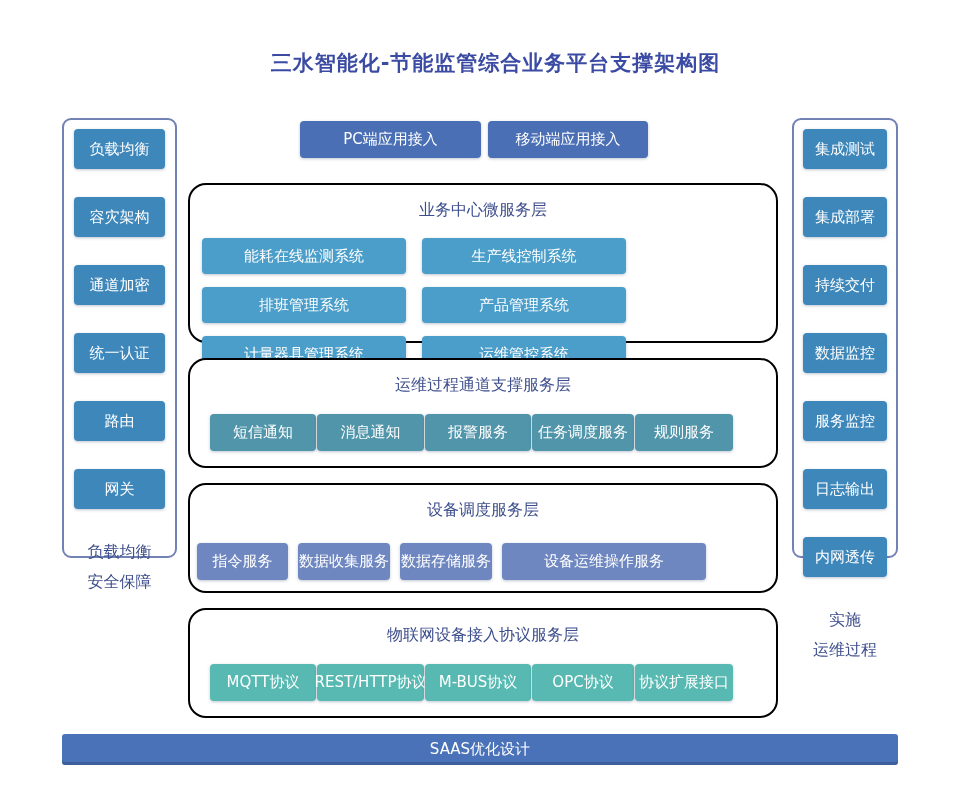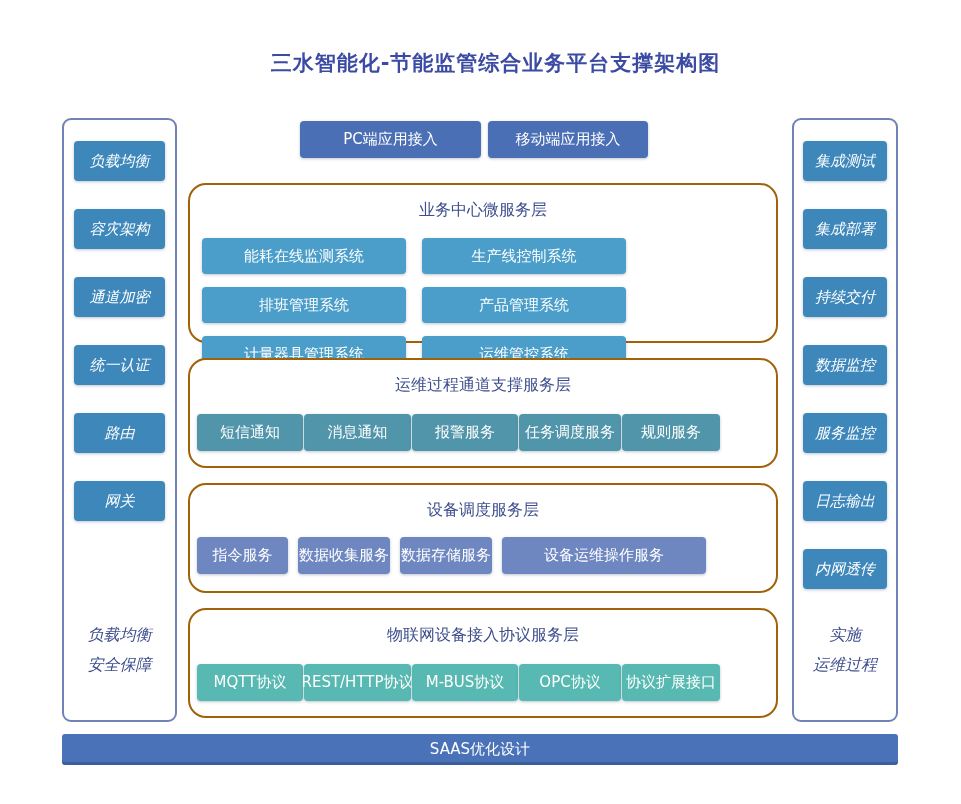--- a/index.html
+++ b/index.html
@@ -14,47 +14,47 @@
        box-shadow:0 1px 3px rgba(40,60,100,.30);display:flex;align-items:center;justify-content:center;
        font-size:15px;}
 
   
   .top-row{position:absolute;left:300px;top:121px;display:flex;gap:7px;}
   .b-top{background:#4a6fb5;height:37px;}
   .b-top.pc{width:181px;}
   .b-top.mobile{width:160px;}
 
   
-  .panel{position:absolute;top:118px;height:604px;background:#ffffff;
+  .panel{position:absolute;top:118px;height:440px;background:#ffffff;
          border:2px solid #7282b4;border-radius:9px;box-sizing:border-box;
          display:flex;flex-direction:column;align-items:center;gap:28px;
-         padding-top:21px;padding-bottom:40px;font-style:italic;}
+         padding-top:9px;padding-bottom:40px;}
   .panel.left{left:62px;width:115px;}
   .panel.right{left:792px;width:106px;}
   .b-side{background:#3e87bb;height:40px;flex:0 0 40px;}
   .panel.left .b-side{width:91px;}
   .panel.right .b-side{width:84px;}
   .caption{margin-top:auto;text-align:center;color:#3d4e8c;font-size:16px;line-height:30px;}
 
   
   .layer{position:absolute;left:188px;width:590px;background:#ffffff;
-         border:2px solid #a16207;border-radius:18px;box-sizing:border-box;}
+         border:2px solid #000000;border-radius:18px;box-sizing:border-box;}
   .layer-title{text-align:center;color:#3d4e8c;font-size:16px;margin-top:13px;line-height:24px;}
   .layer.s1{top:183px;height:160px;}
   .layer.s2{top:358px;height:110px;}
   .layer.s3{top:483px;height:110px;}
   .layer.s4{top:608px;height:110px;}
 
   .s1 .rows{display:flex;flex-wrap:wrap;margin:16px 8px 0 12px;column-gap:16px;row-gap:13px;}
   .b-s1{background:#4a9ec9;width:204px;height:36px;}
 
-  .row5{display:flex;margin:17px 0 0 7px;gap:1px;}
+  .row5{display:flex;margin:17px 0 0 20px;gap:1px;}
   .b-s2{background:#5195aa;height:37px;}
   .b-s3{background:#6f87c0;height:37px;}
-  .row4{display:flex;margin:15px 0 0 7px;gap:10px;}
+  .row4{display:flex;margin:21px 0 0 7px;gap:10px;}
   .b-s4{background:#57b9b1;height:37px;}
   .w106{width:106px;} .w107{width:107px;} .w102{width:102px;} .w98{width:98px;}
   .w91{width:91px;} .w92{width:92px;} .w204{width:204px;}
 
   
   .bottom-bar{position:absolute;left:62px;top:734px;width:836px;height:31px;background:#4a72b8;
               border-radius:3px;color:#fff;font-size:15px;display:flex;align-items:center;justify-content:center;
               box-shadow:inset 0 -3px 0 rgba(25,45,85,.28);}
 </style>
 </head>

